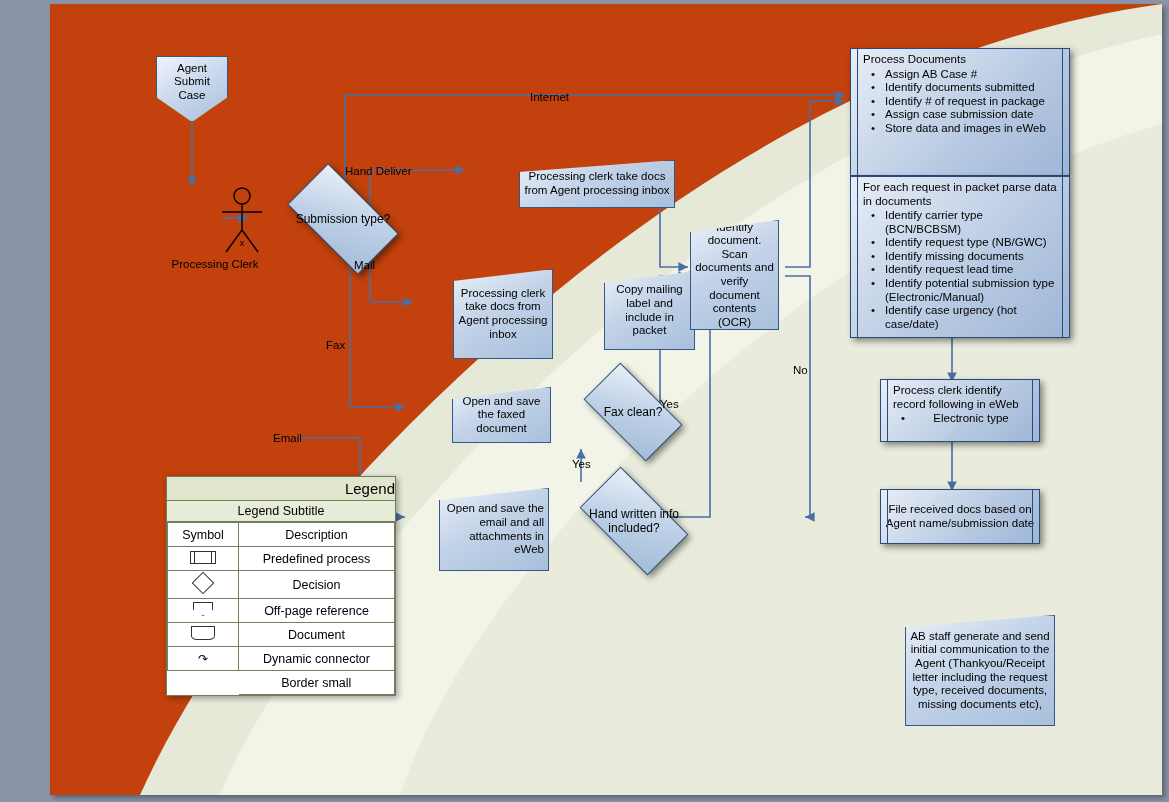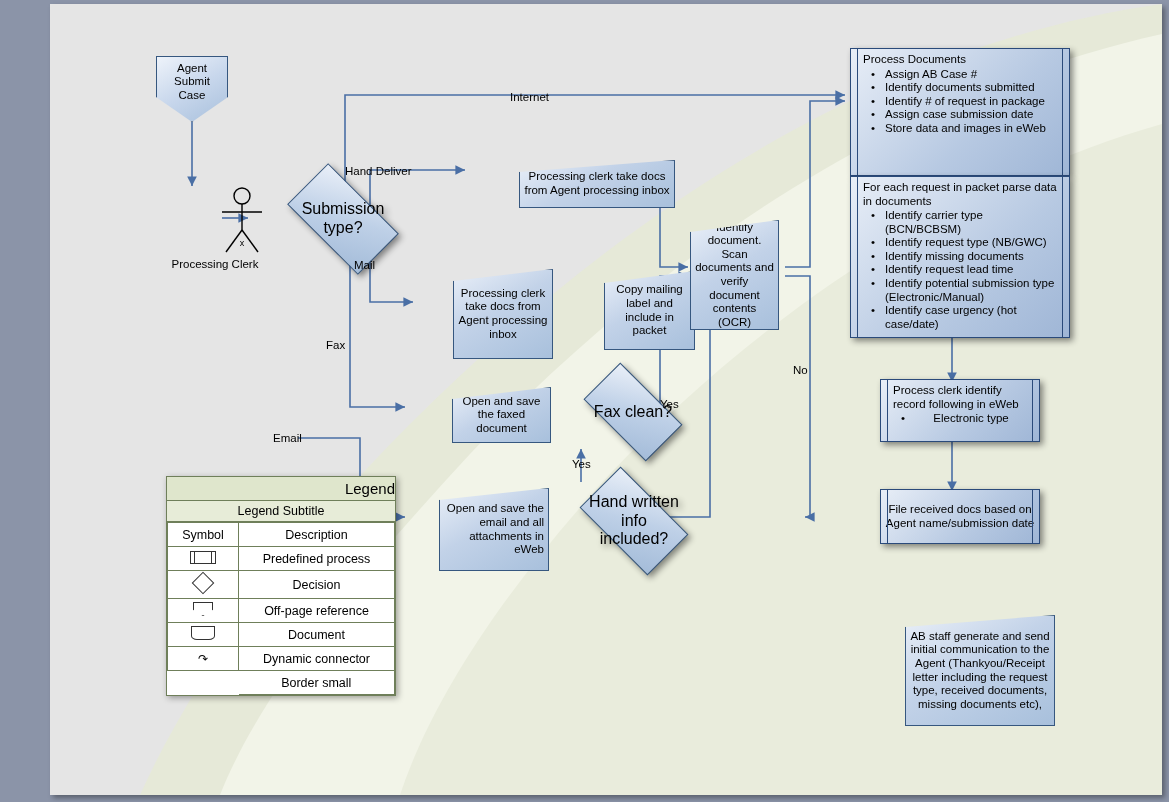--- a/index.html
+++ b/index.html
@@ -7,21 +7,21 @@
     width:1169px;height:802px;
     background:#8b94a8;
     font-family:"Liberation Sans", sans-serif;
     overflow:hidden;
   }
   #canvas{
     position:absolute;left:0;top:0;width:1169px;height:802px;
   }
   .page{
     position:absolute;left:50px;top:4px;width:1112px;height:791px;
-    background:#e5e5e5;
+    background:#c2410c;
     box-shadow:3px 3px 5px rgba(0,0,0,0.35);
     overflow:hidden;
   }
   .swoosh{
     position:absolute;right:0;top:0;width:100%;height:100%;
     pointer-events:none;
   }
   .node{
     position:absolute;
     box-sizing:border-box;
@@ -55,21 +55,21 @@
     filter:drop-shadow(3px 3px 3px rgba(0,0,0,0.45));
   }
   .diamond .dshape{
     position:absolute;left:0;top:0;width:100%;height:100%;
     background:linear-gradient(150deg,#e9eff8 0%, #bed0e7 50%, #a4bcd9 100%);
     border:1px solid #36577f;
     transform:rotate(45deg);
     box-sizing:border-box;
   }
   .diamond .dtext{
-    position:relative;z-index:2;width:100%;text-align:center;font-size:16px;
+    position:relative;z-index:2;width:100%;text-align:center;font-size:12px;
   }
   .offpage{
     background:linear-gradient(150deg,#eef3fa 0%, #c8d7ec 50%, #a8c0dc 100%);
     border:1px solid #36577f;
     clip-path:polygon(0 0, 100% 0, 100% 62%, 50% 100%, 0 62%);
   }
   .label{
     position:absolute;font-size:11.5px;color:#000;background:transparent;
     white-space:nowrap;
   }
@@ -257,21 +257,21 @@
     </div>
 
     <div class="node pp" style="left:830px;top:485px;width:160px;height:55px;">
       <div class="inner">File received docs based on Agent name/submission date</div>
     </div>
 
     <div class="node task" style="left:855px;top:611px;width:150px;height:111px;">
       <div class="inner">AB staff generate and send initial communication to the Agent (Thankyou/Receipt letter including the request type, received documents, missing documents etc),</div>
     </div>
 
-    <div class="label" style="left:460px;top:87px;">Internet</div>
+    <div class="label" style="left:480px;top:87px;">Internet</div>
     <div class="label" style="left:295px;top:161px;">Hand Deliver</div>
     <div class="label" style="left:304px;top:255px;">Mail</div>
     <div class="label" style="left:276px;top:335px;">Fax</div>
     <div class="label" style="left:223px;top:428px;">Email</div>
     <div class="label" style="left:522px;top:454px;">Yes</div>
     <div class="label" style="left:610px;top:394px;">Yes</div>
     <div class="label" style="left:743px;top:360px;">No</div>
 
     <div class="legend">
       <div class="lg-title">Legend</div>

